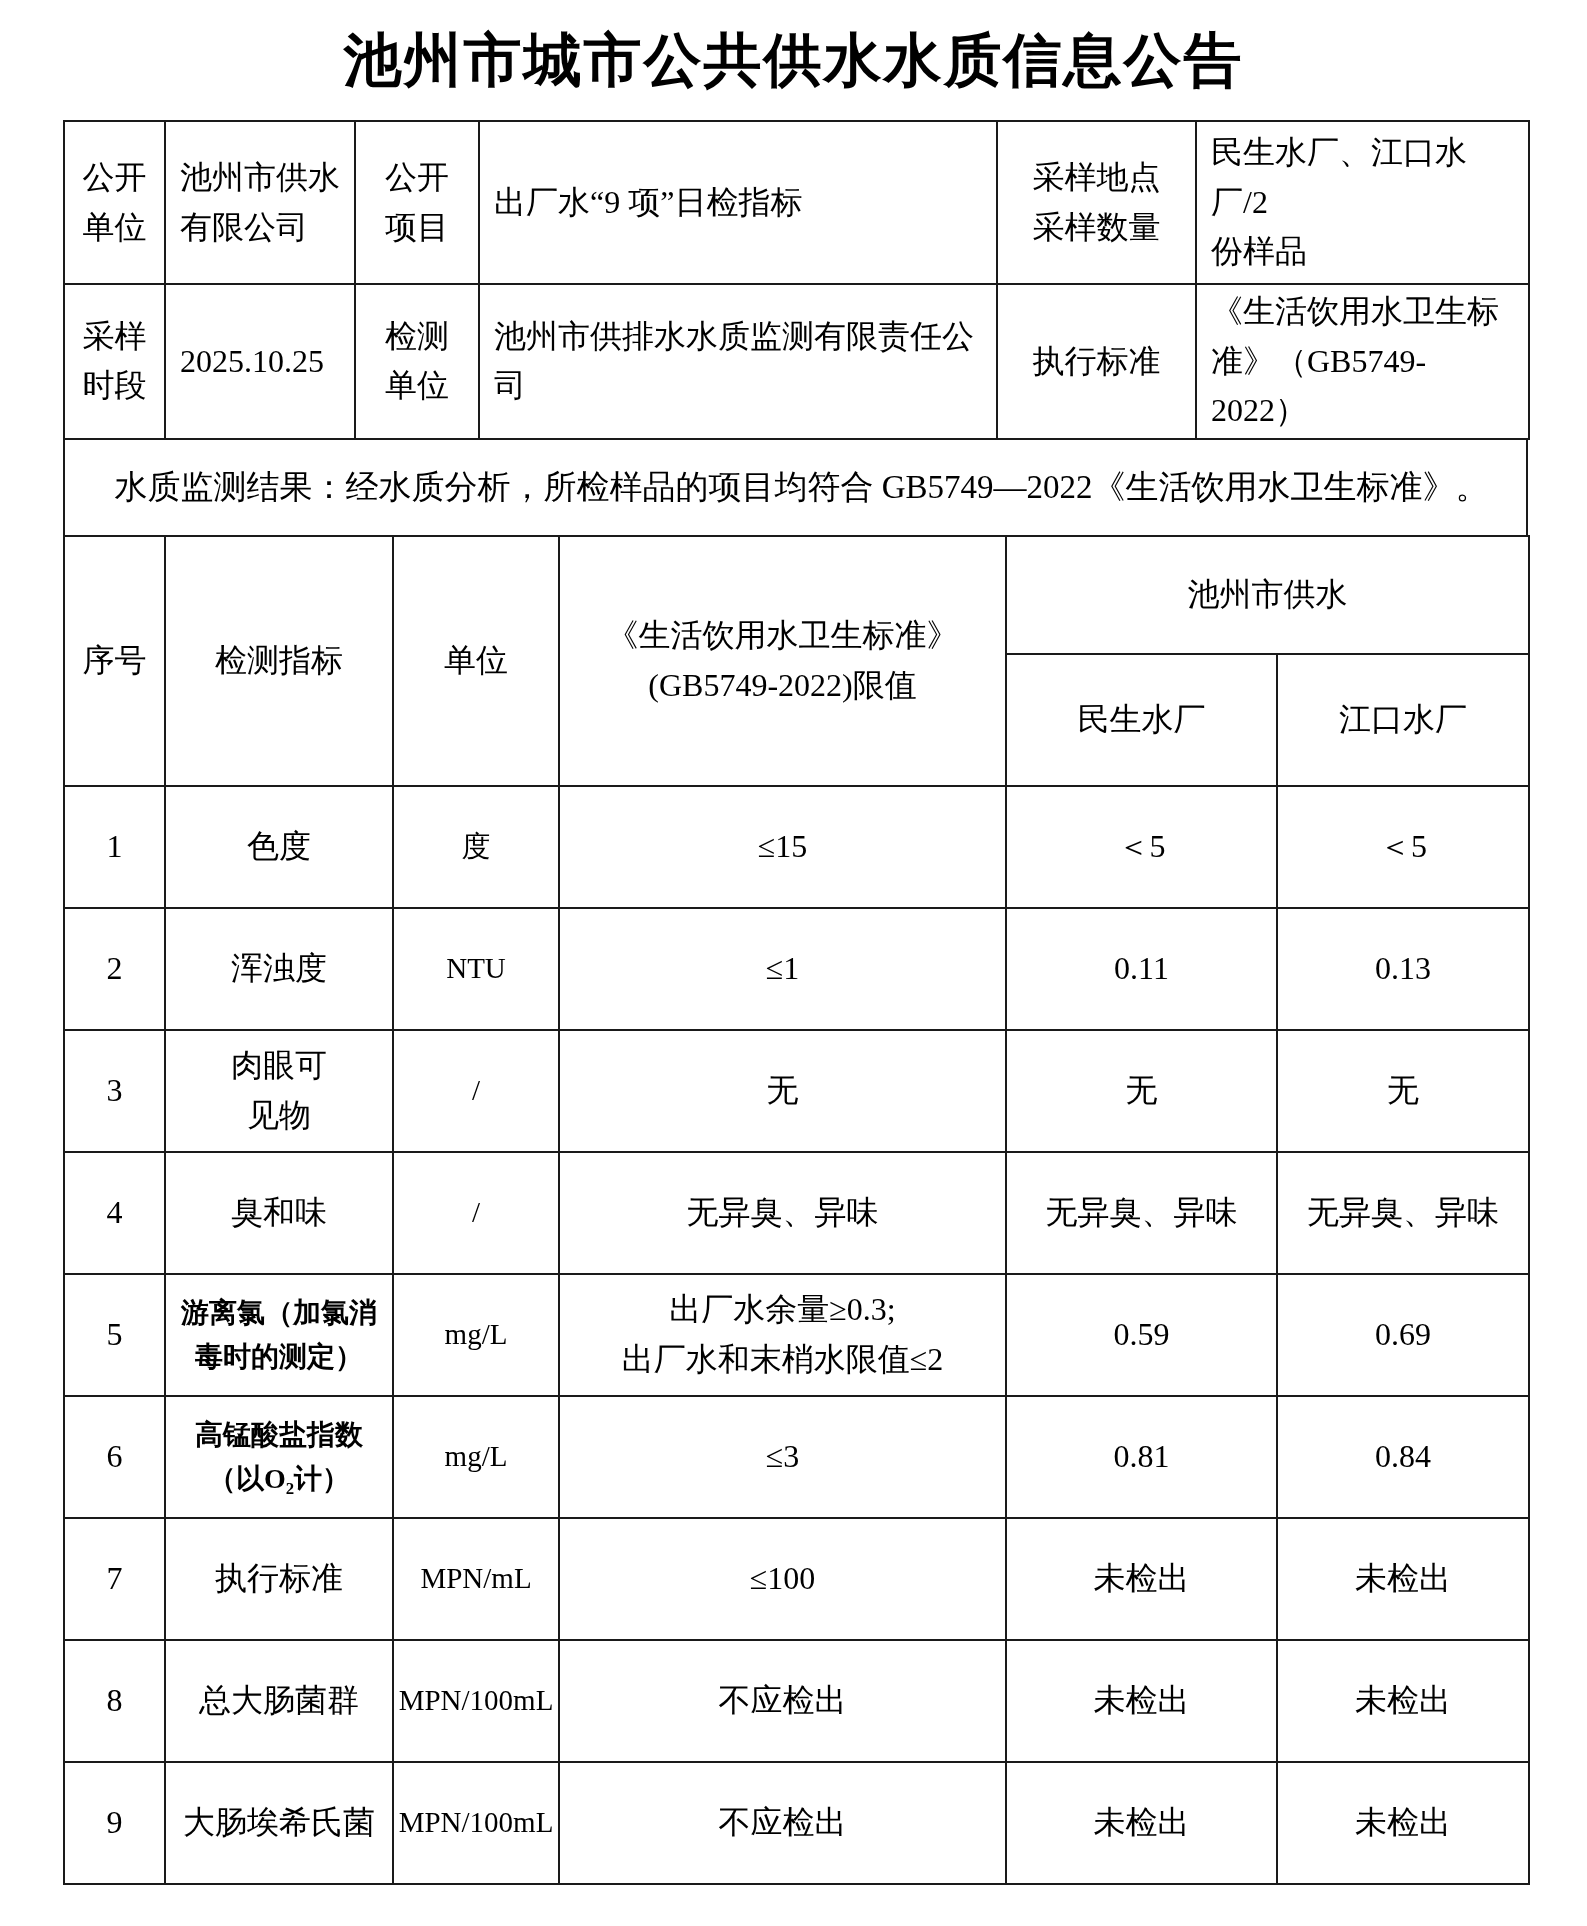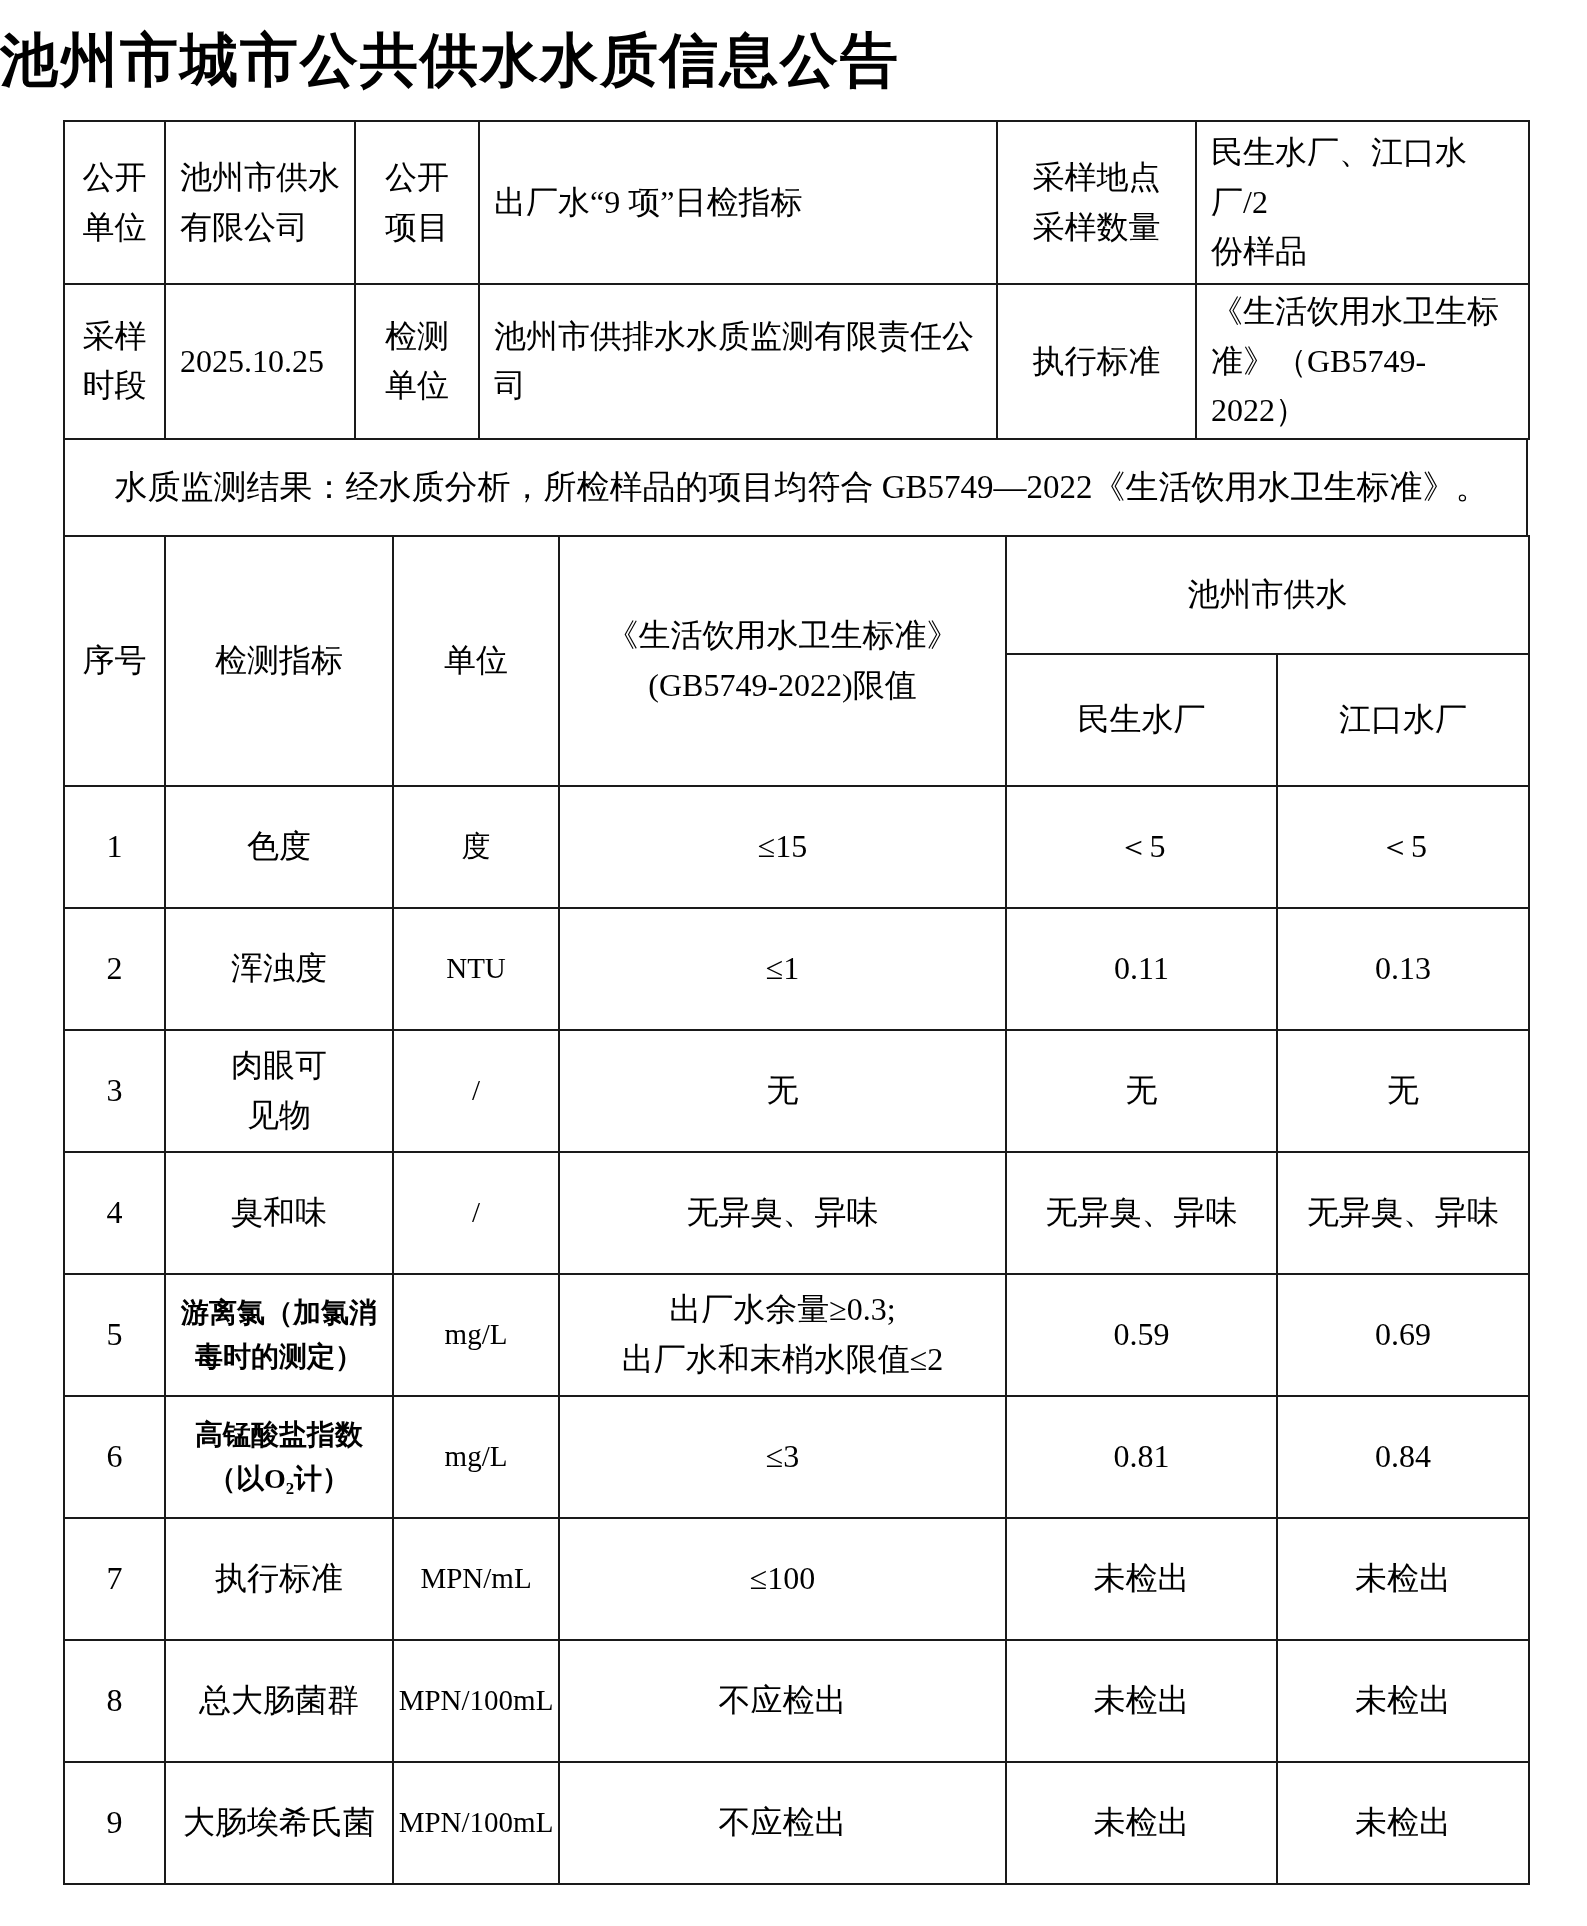--- a/index.html
+++ b/index.html
@@ -14,21 +14,21 @@
     width: 1587px;
     height: 1926px;
     background: #ffffff;
     overflow: hidden;
   }
   .doc-title {
     position: absolute;
     top: 22px;
     left: 0;
     width: 1587px;
-    text-align: left;
+    text-align: center;
     font-size: 58px;
     font-weight: bold;
     letter-spacing: 2px;
     margin: 0;
   }
   .sheet {
     position: absolute;
     left: 63px;
     top: 120px;
     width: 1292px;

